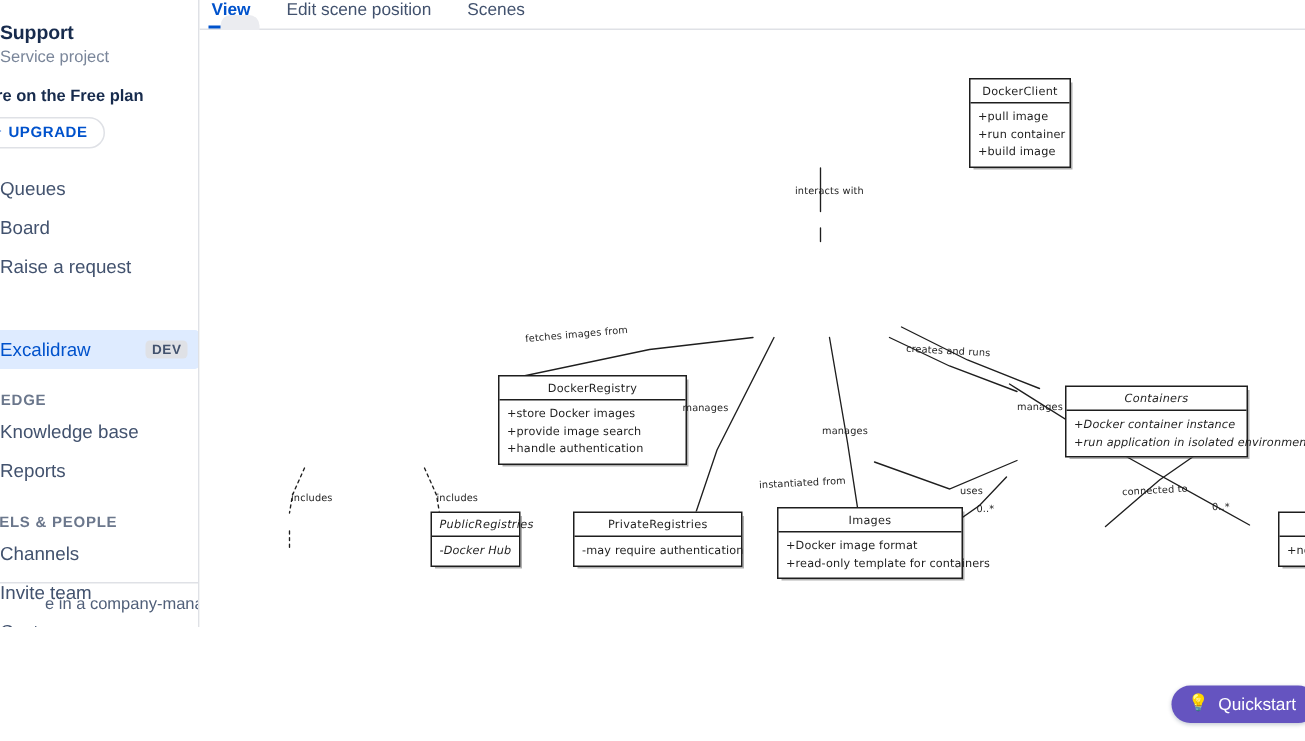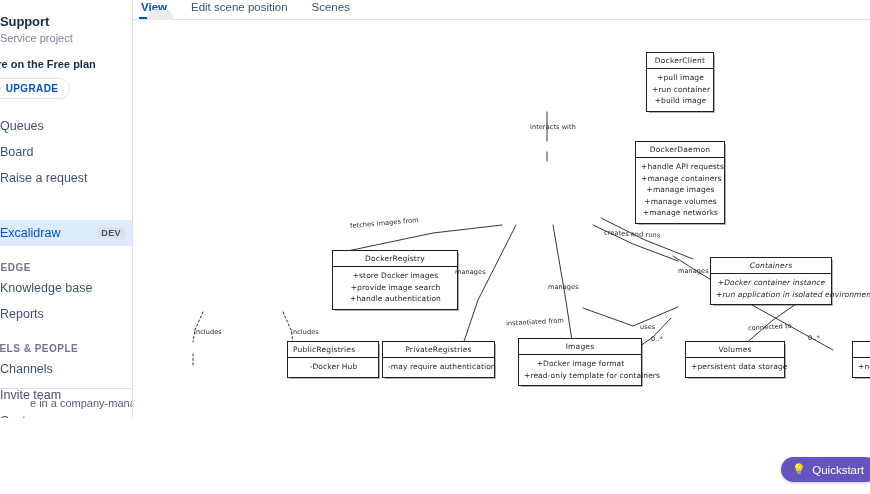--- a/index.html
+++ b/index.html
@@ -176,21 +176,21 @@
   }
   .uml-title {
     text-align: center;
     font-size: 7.5px;
     color: #1e1e1e;
     padding: 3px 4px 3px 4px;
     border-bottom: 1px solid #1e1e1e;
     white-space: nowrap;
     letter-spacing: 0.2px;
   }
-  .uml-body { padding: 3px 4px 4px 5px; text-align: center; }
+  .uml-body { padding: 3px 4px 4px 5px; }
   .uml-row {
     font-size: 7.5px;
     color: #1e1e1e;
     line-height: 11.5px;
     white-space: nowrap;
     letter-spacing: 0.1px;
   }
   .edge-label {
     position: absolute;
     font-family: "DejaVu Sans", sans-serif;
@@ -337,49 +337,39 @@
 
       <div class="umlbox" style="left:513px;top:32px;width:68px;">
         <div class="uml-title">DockerClient</div>
         <div class="uml-body">
           <div class="uml-row">+pull image</div>
           <div class="uml-row">+run container</div>
           <div class="uml-row">+build image</div>
         </div>
       </div>
 
-      <div class="umlbox" style="left:502px;top:121px;width:90px;">
-        <div class="uml-title">DockerDaemon</div>
-        <div class="uml-body">
-          <div class="uml-row">+handle API requests</div>
-          <div class="uml-row">+manage containers</div>
-          <div class="uml-row">+manage images</div>
-          <div class="uml-row">+manage volumes</div>
-          <div class="uml-row">+manage networks</div>
-        </div>
-      </div>
 
       <div class="umlbox" style="left:199px;top:230px;width:126px;">
         <div class="uml-title">DockerRegistry</div>
         <div class="uml-body">
           <div class="uml-row">+store Docker images</div>
           <div class="uml-row">+provide image search</div>
           <div class="uml-row">+handle authentication</div>
         </div>
       </div>
 
       <div class="umlbox" style="left:577px;top:237px;width:122px;font-style:italic;">
         <div class="uml-title">Containers</div>
         <div class="uml-body">
           <div class="uml-row">+Docker container instance</div>
           <div class="uml-row">+run application in isolated environment</div>
         </div>
       </div>
 
-      <div class="umlbox" style="left:154px;top:321px;width:92px;">
+      <div class="umlbox" style="left:154px;top:321px;width:60px;font-style:italic;">
         <div class="uml-title" style="text-align:left;padding-left:5px;">PublicRegistries</div>
         <div class="uml-body">
           <div class="uml-row">-Docker Hub</div>
         </div>
       </div>
 
       <div class="umlbox" style="left:249px;top:321px;width:113px;">
         <div class="uml-title">PrivateRegistries</div>
         <div class="uml-body">
           <div class="uml-row">-may require authentication</div>
@@ -387,26 +377,20 @@
       </div>
 
       <div class="umlbox" style="left:385px;top:318px;width:124px;">
         <div class="uml-title">Images</div>
         <div class="uml-body">
           <div class="uml-row">+Docker image format</div>
           <div class="uml-row">+read-only template for containers</div>
         </div>
       </div>
 
-      <div class="umlbox" style="left:552px;top:321px;width:100px;">
-        <div class="uml-title">Volumes</div>
-        <div class="uml-body">
-          <div class="uml-row">+persistent data storage</div>
-        </div>
-      </div>
 
       <div class="umlbox" style="left:719px;top:321px;width:140px;">
         <div class="uml-title">Networks</div>
         <div class="uml-body">
           <div class="uml-row">+network interface for containers</div>
         </div>
       </div>
 
       <div class="edge-label" style="left:397px;top:103px;">interacts with</div>
       <div class="edge-label" style="left:217px;top:199px;transform:rotate(-5deg);">fetches images from</div>

